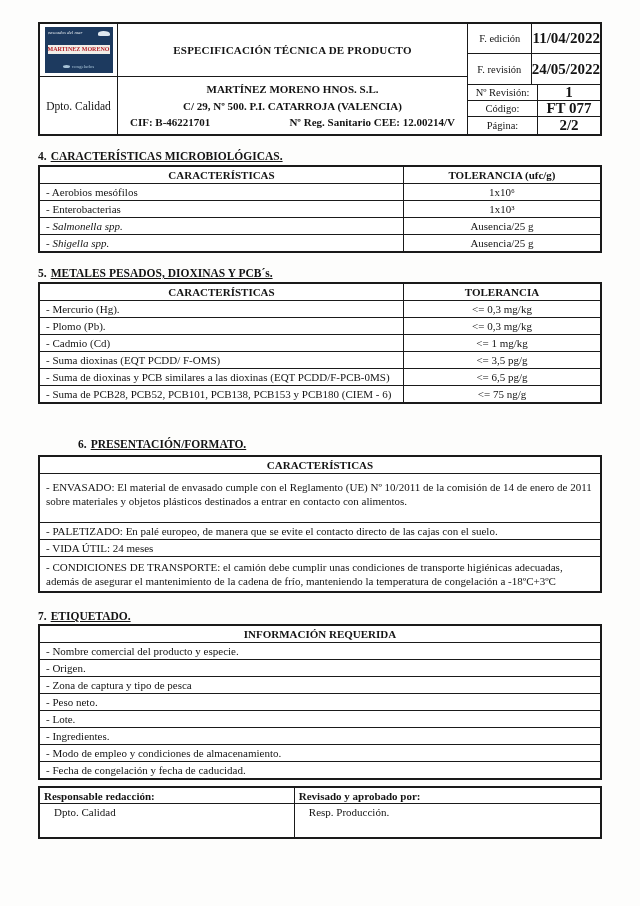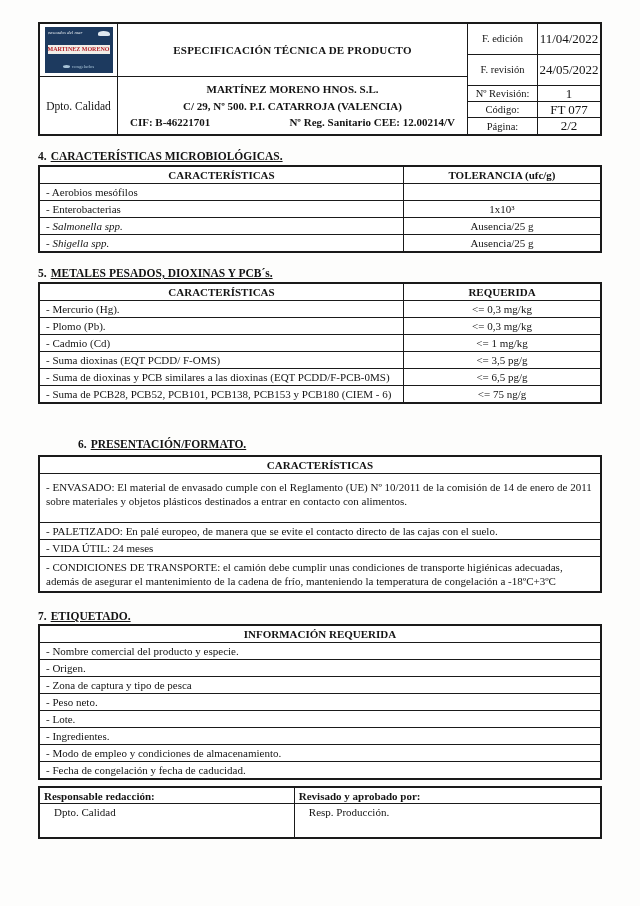--- a/index.html
+++ b/index.html
@@ -30,21 +30,21 @@
   .company-line2cols { display:flex; justify-content:space-between; padding:0 4px; }
 
   .hdr-right { width:132px; display:flex; flex-direction:column; }
   .meta-row { display:flex; border-bottom:1px solid #1a1a1a; }
   .meta-row:nth-child(1) { height:31px; }
   .meta-row:nth-child(2) { height:32px; }
   .meta-row:nth-child(3) { height:16px; }
   .meta-row:nth-child(4) { height:16px; }
   .meta-row:nth-child(5) { flex:1; border-bottom:none; }
   .meta-label { width:70px; border-right:1px solid #1a1a1a; display:flex; align-items:center; justify-content:center; font-size:10.5px; }
-  .meta-value { flex:1; display:flex; align-items:center; justify-content:center; font-size:13px; font-weight:normal; }
+  .meta-value { flex:1; display:flex; align-items:center; justify-content:center; font-size:15px; font-weight:bold; }
 
   
   .sec-heading { font-weight:bold; font-size:11.5px; }
   .sec-heading .num { margin-right:4px; }
   .sec-heading .u { text-decoration:underline; }
 
   
   .tbl { border:2px solid #1a1a1a; background:#fff; }
   .tr { display:flex; border-bottom:1px solid #1a1a1a; align-items:stretch; }
   .tr:last-child { border-bottom:none; }
@@ -135,20 +135,21 @@
   <div class="sec-heading mt-h4">
     <span class="num">4.</span><span class="u">CARACTERÍSTICAS MICROBIOLÓGICAS.</span>
   </div>
   <div class="tbl mt-t4">
     <div class="tr">
       <div class="cell th c1">CARACTERÍSTICAS</div>
       <div class="cell th c2">TOLERANCIA (ufc/g)</div>
     </div>
     <div class="tr">
       <div class="cell c1">- Aerobios mesófilos</div>
+      <div class="cell c2">1x10⁶</div>
     </div>
     <div class="tr">
       <div class="cell c1">- Enterobacterias</div>
       <div class="cell c2">1x10³</div>
     </div>
     <div class="tr">
       <div class="cell c1 italic">- Salmonella spp.</div>
       <div class="cell c2">Ausencia/25 g</div>
     </div>
     <div class="tr">
@@ -156,21 +157,21 @@
       <div class="cell c2">Ausencia/25 g</div>
     </div>
   </div>
 
   <div class="sec-heading mt-h5">
     <span class="num">5.</span><span class="u">METALES PESADOS, DIOXINAS Y PCB´s.</span>
   </div>
   <div class="tbl mt-t5">
     <div class="tr">
       <div class="cell th c1">CARACTERÍSTICAS</div>
-      <div class="cell th c2">REQUERIDA</div>
+      <div class="cell th c2">TOLERANCIA</div>
     </div>
     <div class="tr">
       <div class="cell c1">- Mercurio (Hg).</div>
       <div class="cell c2">&lt;= 0,3 mg/kg</div>
     </div>
     <div class="tr">
       <div class="cell c1">- Plomo (Pb).</div>
       <div class="cell c2">&lt;= 0,3 mg/kg</div>
     </div>
     <div class="tr">

